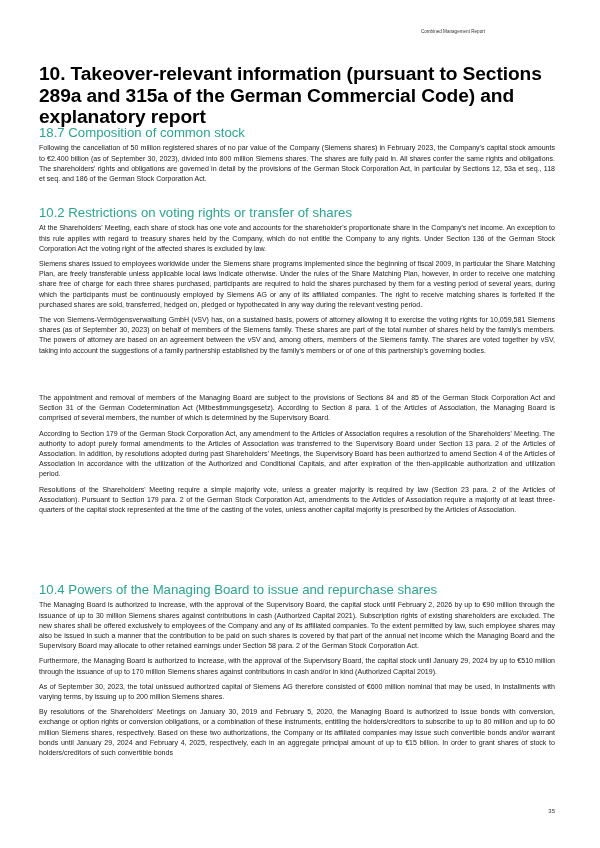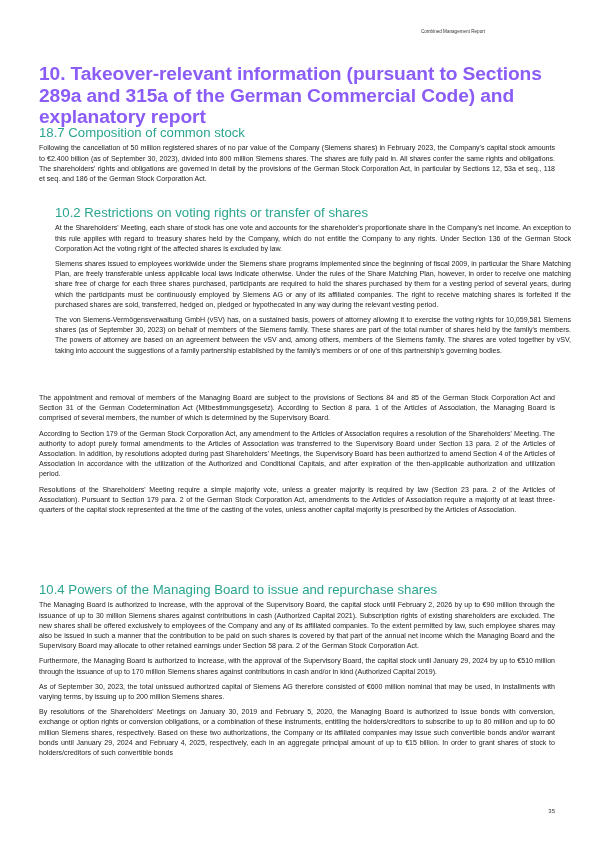--- a/index.html
+++ b/index.html
@@ -1,38 +1,38 @@
 <!DOCTYPE html>
 <html><head>
 <meta charset="utf-8">
 <style>
   html, body { margin:0; padding:0; background:#ffffff; }
   body { width:600px; height:848px; position:relative; overflow:hidden; font-family:"Liberation Sans", sans-serif; color:#1a1a1a; }
   .header-label { position:absolute; top:29px; right:115px; right:115px; font-size:4.6px; color:#333; }
   .page { position:absolute; left:39px; top:0; width:516px; }
-  h1 { position:absolute; top:63px; left:0; width:516px; margin:0; font-size:19.2px; line-height:21.5px; font-weight:bold; color:#8b5cf6; letter-spacing:-0.1px; }
+  h1 { position:absolute; top:63px; left:0; width:516px; margin:0; font-size:19.2px; line-height:21.5px; font-weight:bold; color:#000000; letter-spacing:-0.1px; }
   .section { position:absolute; left:0; width:516px; }
   h2 { margin:0 0 3px 0; font-size:13.2px; line-height:15.4px; font-weight:normal; color:#2a9d8f; color:#2aa58f; }
   p { margin:0 0 5px 0; font-size:7.05px; line-height:10.2px; text-align:justify; color:#1a1a1a; }
   .page-num { position:absolute; top:808px; right:45px; font-size:6px; color:#333; }
 </style>
 </head>
 <body>
 
 <div class="header-label">Combined Management Report</div>
 
 <div class="page">
   <h1>10. Takeover-relevant information (pursuant to Sections 289a and 315a of the German Commercial Code) and explanatory report</h1>
 
   <div class="section" style="top:125px;">
     <h2>18.7 Composition of common stock</h2>
     <p>Following the cancellation of 50 million registered shares of no par value of the Company (Siemens shares) in February 2023, the Company's capital stock amounts to €2.400 billion (as of September 30, 2023), divided into 800 million Siemens shares. The shares are fully paid in. All shares confer the same rights and obligations. The shareholders' rights and obligations are governed in detail by the provisions of the German Stock Corporation Act, in particular by Sections 12, 53a et seq., 118 et seq. and 186 of the German Stock Corporation Act.</p>
   </div>
 
-  <div class="section" style="top:205px;margin-left:16px;">
+  <div class="section" style="top:205px;">
     <h2>10.2 Restrictions on voting rights or transfer of shares</h2>
     <p>At the Shareholders' Meeting, each share of stock has one vote and accounts for the shareholder's proportionate share in the Company's net income. An exception to this rule applies with regard to treasury shares held by the Company, which do not entitle the Company to any rights. Under Section 136 of the German Stock Corporation Act the voting right of the affected shares is excluded by law.</p>
     <p>Siemens shares issued to employees worldwide under the Siemens share programs implemented since the beginning of fiscal 2009, in particular the Share Matching Plan, are freely transferable unless applicable local laws indicate otherwise. Under the rules of the Share Matching Plan, however, in order to receive one matching share free of charge for each three shares purchased, participants are required to hold the shares purchased by them for a vesting period of several years, during which the participants must be continuously employed by Siemens AG or any of its affiliated companies. The right to receive matching shares is forfeited if the purchased shares are sold, transferred, hedged on, pledged or hypothecated in any way during the relevant vesting period.</p>
     <p>The von Siemens-Vermögensverwaltung GmbH (vSV) has, on a sustained basis, powers of attorney allowing it to exercise the voting rights for 10,059,581 Siemens shares (as of September 30, 2023) on behalf of members of the Siemens family. These shares are part of the total number of shares held by the family's members. The powers of attorney are based on an agreement between the vSV and, among others, members of the Siemens family. The shares are voted together by vSV, taking into account the suggestions of a family partnership established by the family's members or of one of this partnership's governing bodies.</p>
   </div>
 
   <div class="section" style="top:393px;">
     <p>The appointment and removal of members of the Managing Board are subject to the provisions of Sections 84 and 85 of the German Stock Corporation Act and Section 31 of the German Codetermination Act (Mitbestimmungsgesetz). According to Section 8 para. 1 of the Articles of Association, the Managing Board is comprised of several members, the number of which is determined by the Supervisory Board.</p>
     <p>According to Section 179 of the German Stock Corporation Act, any amendment to the Articles of Association requires a resolution of the Shareholders' Meeting. The authority to adopt purely formal amendments to the Articles of Association was transferred to the Supervisory Board under Section 13 para. 2 of the Articles of Association. In addition, by resolutions adopted during past Shareholders' Meetings, the Supervisory Board has been authorized to amend Section 4 of the Articles of Association in accordance with the utilization of the Authorized and Conditional Capitals, and after expiration of the then-applicable authorization and utilization period.</p>
     <p>Resolutions of the Shareholders' Meeting require a simple majority vote, unless a greater majority is required by law (Section 23 para. 2 of the Articles of Association). Pursuant to Section 179 para. 2 of the German Stock Corporation Act, amendments to the Articles of Association require a majority of at least three-quarters of the capital stock represented at the time of the casting of the votes, unless another capital majority is prescribed by the Articles of Association.</p>

